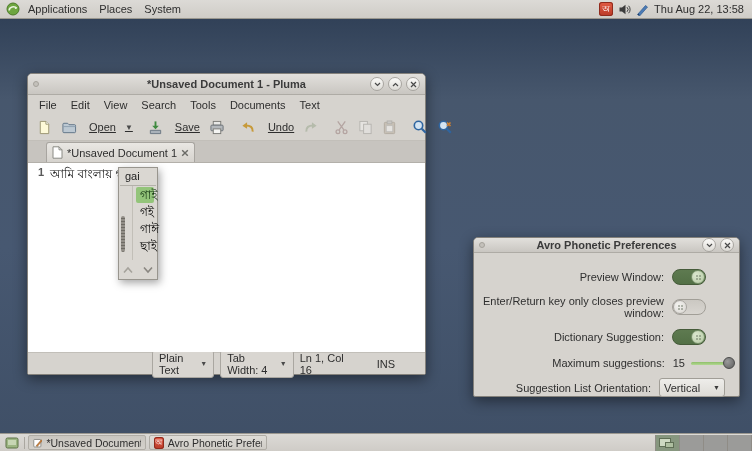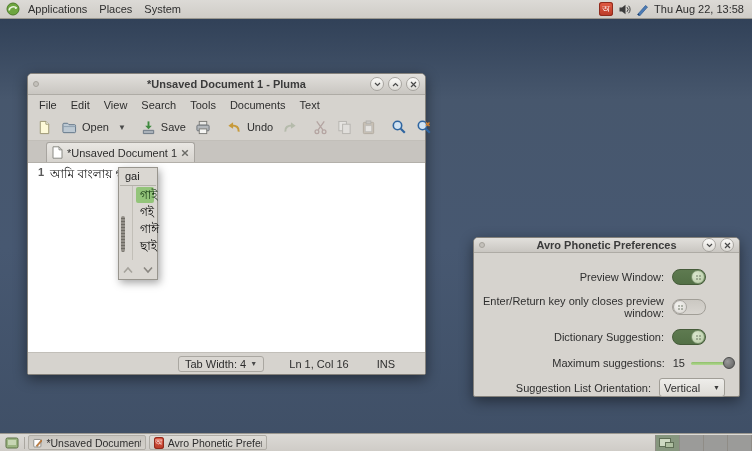--- a/index.html
+++ b/index.html
@@ -25,21 +25,21 @@
   .titlebar .title { position:absolute; left:0; right:0; text-align:center; font-weight:bold; color:#3b3b3b; font-size:11px; pointer-events:none; }
   .win-btns { margin-left:auto; display:flex; gap:4px; z-index:2; }
   .win-btn { width:14px; height:14px; border-radius:50%; background:linear-gradient(#fbfaf8,#dddbd6); border:1px solid #a8a5a0; display:flex; align-items:center; justify-content:center; }
   .win-btn svg { display:block; }
 
   
   #pluma { left:27px; top:73px; width:399px; height:302px;justify-content:flex-end; }
   .menubar { height:19px; display:flex; align-items:center; padding-left:4px; background:#d6d3ce; }
   .menubar .mitem { padding:2px 7px; }
   .toolbar { height:27px; display:flex; align-items:center; gap:3px; padding-left:6px; background:#d6d3ce; border-bottom:1px solid #c2bfb9; }
-  .toolbtn { display:flex; align-items:center; gap:5px; padding:2px 3px; border-radius:3px; }
+  .toolbtn { display:flex; align-items:center; gap:12px; padding:2px 3px; border-radius:3px;text-decoration:underline; }
   .toolbtn.disabled { opacity:.38; filter:grayscale(60%); }
   .tool-caret { font-size:8px; color:#4a4a4a; }
   .tabbar { height:22px; background:#c7c4bf; display:flex; align-items:flex-end; padding-left:18px; border-bottom:1px solid #b3b0aa; }
   .tab { height:20px; background:linear-gradient(#e9e7e3,#d6d3ce); border:1px solid #a8a5a0; border-bottom:none; border-radius:3px 3px 0 0; display:flex; align-items:center; gap:4px; padding:0 5px; font-size:11px; }
   .editor { flex:1; background:#fff; display:flex; padding-top:2px; overflow:hidden; position:relative; }
   .gutter { width:16px; text-align:right; font-weight:bold; color:#5a5a5a; font-size:11px; padding-top:1px; }
   .doc-text { padding-left:6px; font-size:12px; color:#111; }
   .preedit { text-decoration:underline; }
   .caret-bar { display:inline-block; width:1px; height:12px; background:#000; vertical-align:-2px; }
   .statusbar { height:22px; display:flex; align-items:center; background:#d6d3ce; border-top:1px solid #c2bfb9; font-size:11px; }
@@ -256,20 +256,24 @@
           </svg>
       </div>
     </div>
     <div class="editor">
       <div class="gutter">1</div>
       <div class="doc-text"><span>আমি বাংলায় গান </span><span class="preedit">গাই</span><span class="caret-bar"></span></div>
     </div>
     <div class="statusbar">
       <span style="width:150px;"></span>
       <span class="status-btn">
+          <span>Plain Text</span>
+          <span class="status-caret">▼</span>
+        </span>
+      <span class="status-btn">
           <span>Tab Width: 4</span>
           <span class="status-caret">▼</span>
         </span>
       <span class="status-pos">Ln 1, Col 16</span>
       <span class="status-ins">INS</span>
     </div>
   </div>
 
   <div id="avro-popup">
     <div class="popup-input">gai</div>

